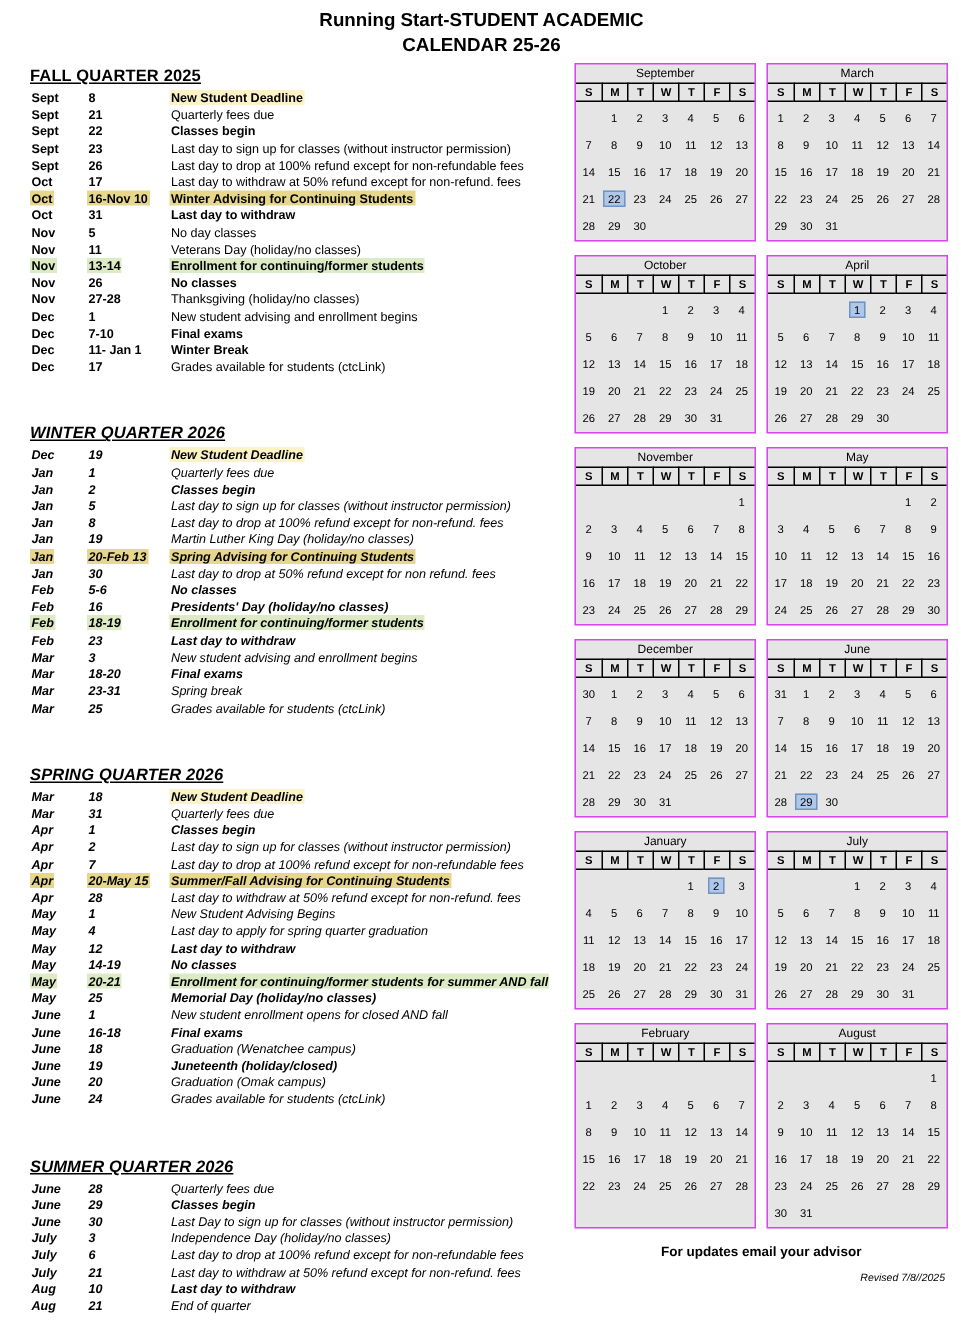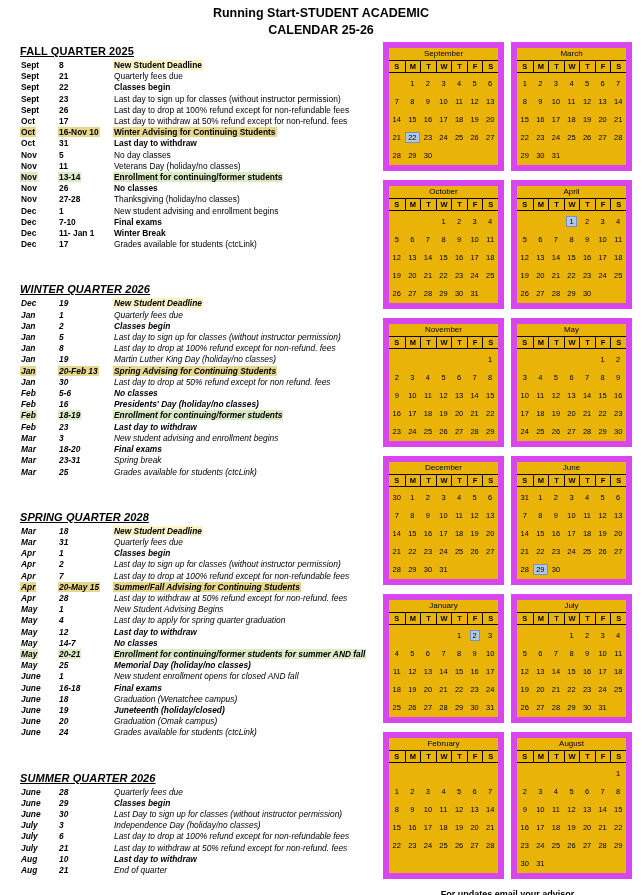--- a/index.html
+++ b/index.html
@@ -19,21 +19,21 @@
   .q-heading{font-size:11px;font-weight:700;text-decoration:underline;margin-bottom:3px;letter-spacing:.1px;}
   .ev{display:grid;grid-template-columns:38px 55px 1fr;font-size:8.4px;line-height:11.2px;}
   .ev-m,.ev-d{font-weight:700;white-space:nowrap;}
   .ev-t{white-space:nowrap;}
   .ev span > span{padding:0 1px;}
   .b{font-weight:700;}
   .hl-pale{background:var(--hl-pale);}
   .hl-gold{background:var(--hl-gold);}
   .hl-green{background:var(--hl-green);}
   .cal-grid{display:grid;grid-template-columns:121px 121px;column-gap:7px;row-gap:9px;}
-  .cal{border:6px solid #d946ef;background:#eab308;}
+  .cal{border:1px solid #d946ef;background:#e5e5e5;}
   .cal-title{text-align:center;font-size:8px;line-height:12px;height:12px;}
   .cal-head{display:grid;grid-template-columns:repeat(7,1fr);}
   .cal-head span{
     border-left:1px solid #000;border-top:1px solid #000;border-bottom:1px solid #000;
     text-align:center;font-weight:700;font-size:7.5px;line-height:12px;height:13px;
   }
   .cal-head span:first-child{border-left:none;}
   .cal-body{display:grid;grid-template-columns:repeat(7,1fr);padding:1px 0;}
   .cal-cell{height:18px;display:flex;align-items:center;justify-content:center;font-size:7.5px;}
   .d-hl{background:var(--hl-blue);border:1px solid #7293C0;padding:0 2px;line-height:9px;}
@@ -215,21 +215,21 @@
             <span class="ev-d"><span>23-31</span></span>
             <span class="ev-t"><span>Spring break</span></span>
           </div>
           <div class="ev">
             <span class="ev-m"><span>Mar</span></span>
             <span class="ev-d"><span>25</span></span>
             <span class="ev-t"><span>Grades available for students (ctcLink)</span></span>
           </div>
         </div>
         <div class="quarter">
-          <div class="q-heading">SPRING QUARTER 2028</div>
+          <div class="q-heading">SPRING QUARTER 2026</div>
           <div class="ev">
             <span class="ev-m"><span>Mar</span></span>
             <span class="ev-d"><span>18</span></span>
             <span class="ev-t"><span class="hl-pale b">New Student Deadline</span></span>
           </div>
           <div class="ev">
             <span class="ev-m"><span>Mar</span></span>
             <span class="ev-d"><span>31</span></span>
             <span class="ev-t"><span>Quarterly fees due</span></span>
           </div>
@@ -268,21 +268,21 @@
             <span class="ev-d"><span>4</span></span>
             <span class="ev-t"><span>Last day to apply for spring quarter graduation</span></span>
           </div>
           <div class="ev">
             <span class="ev-m"><span>May</span></span>
             <span class="ev-d"><span>12</span></span>
             <span class="ev-t"><span class=" b">Last day to withdraw</span></span>
           </div>
           <div class="ev">
             <span class="ev-m"><span>May</span></span>
-            <span class="ev-d"><span>14-7</span></span>
+            <span class="ev-d"><span>14-19</span></span>
             <span class="ev-t"><span class=" b">No classes</span></span>
           </div>
           <div class="ev">
             <span class="ev-m"><span class="hl-green">May</span></span>
             <span class="ev-d"><span class="hl-green">20-21</span></span>
             <span class="ev-t"><span class="hl-green b">Enrollment for continuing/former students for summer AND fall</span></span>
           </div>
           <div class="ev">
             <span class="ev-m"><span>May</span></span>
             <span class="ev-d"><span>25</span></span>

